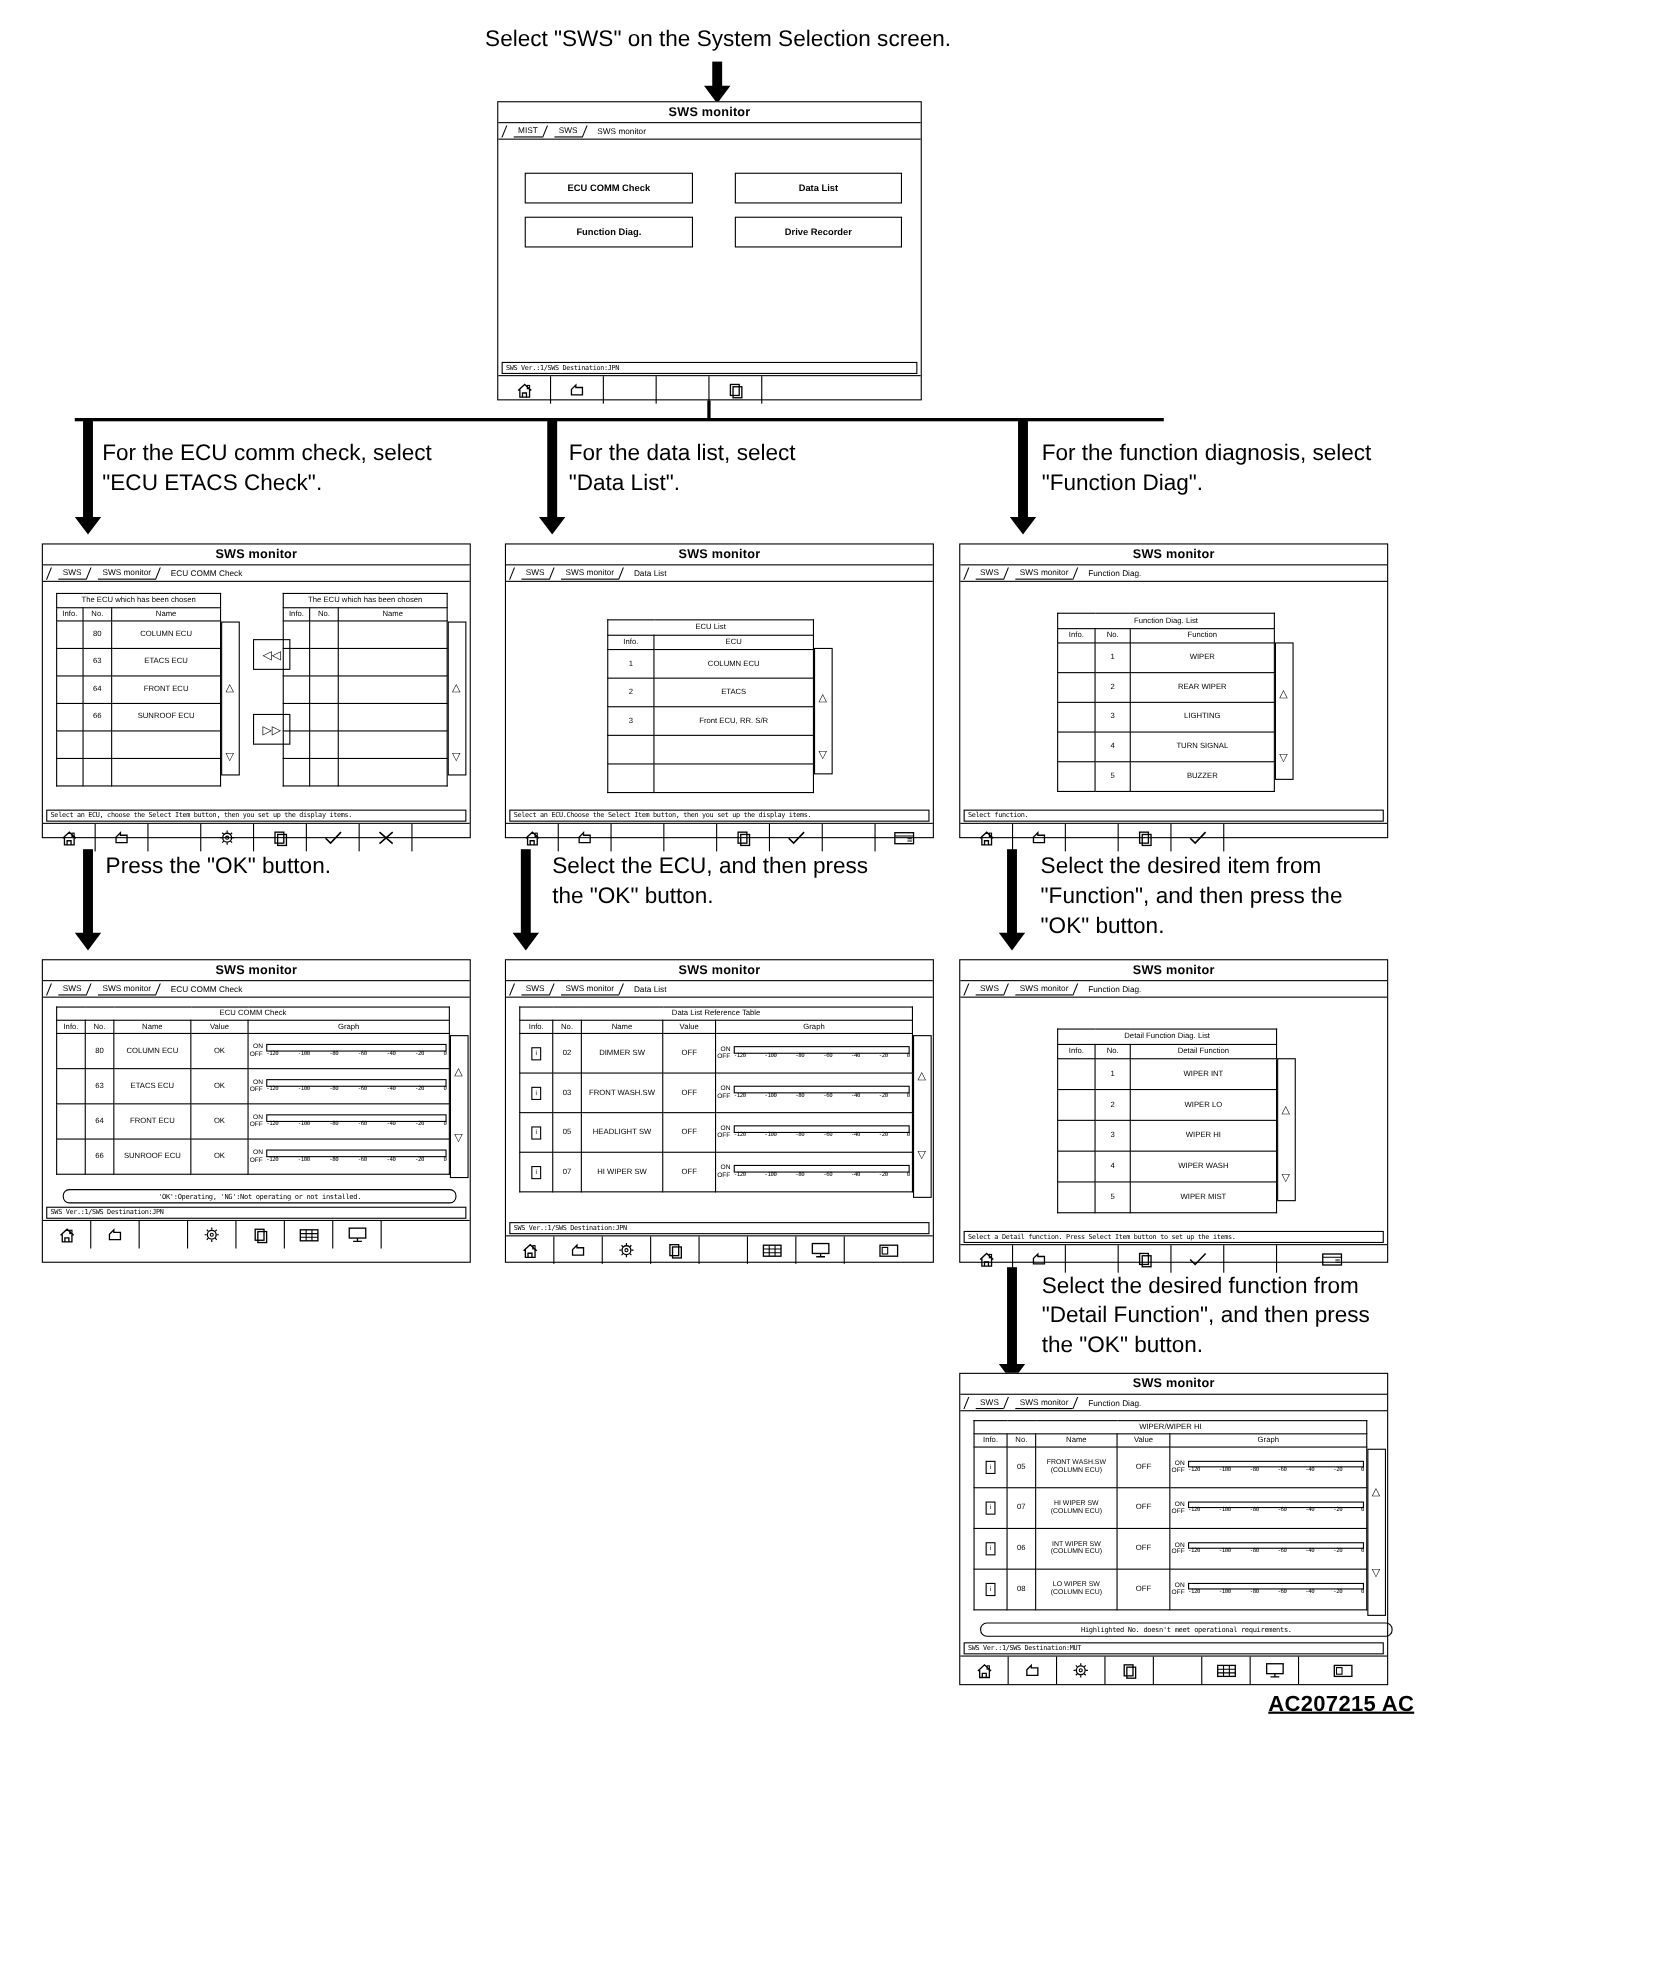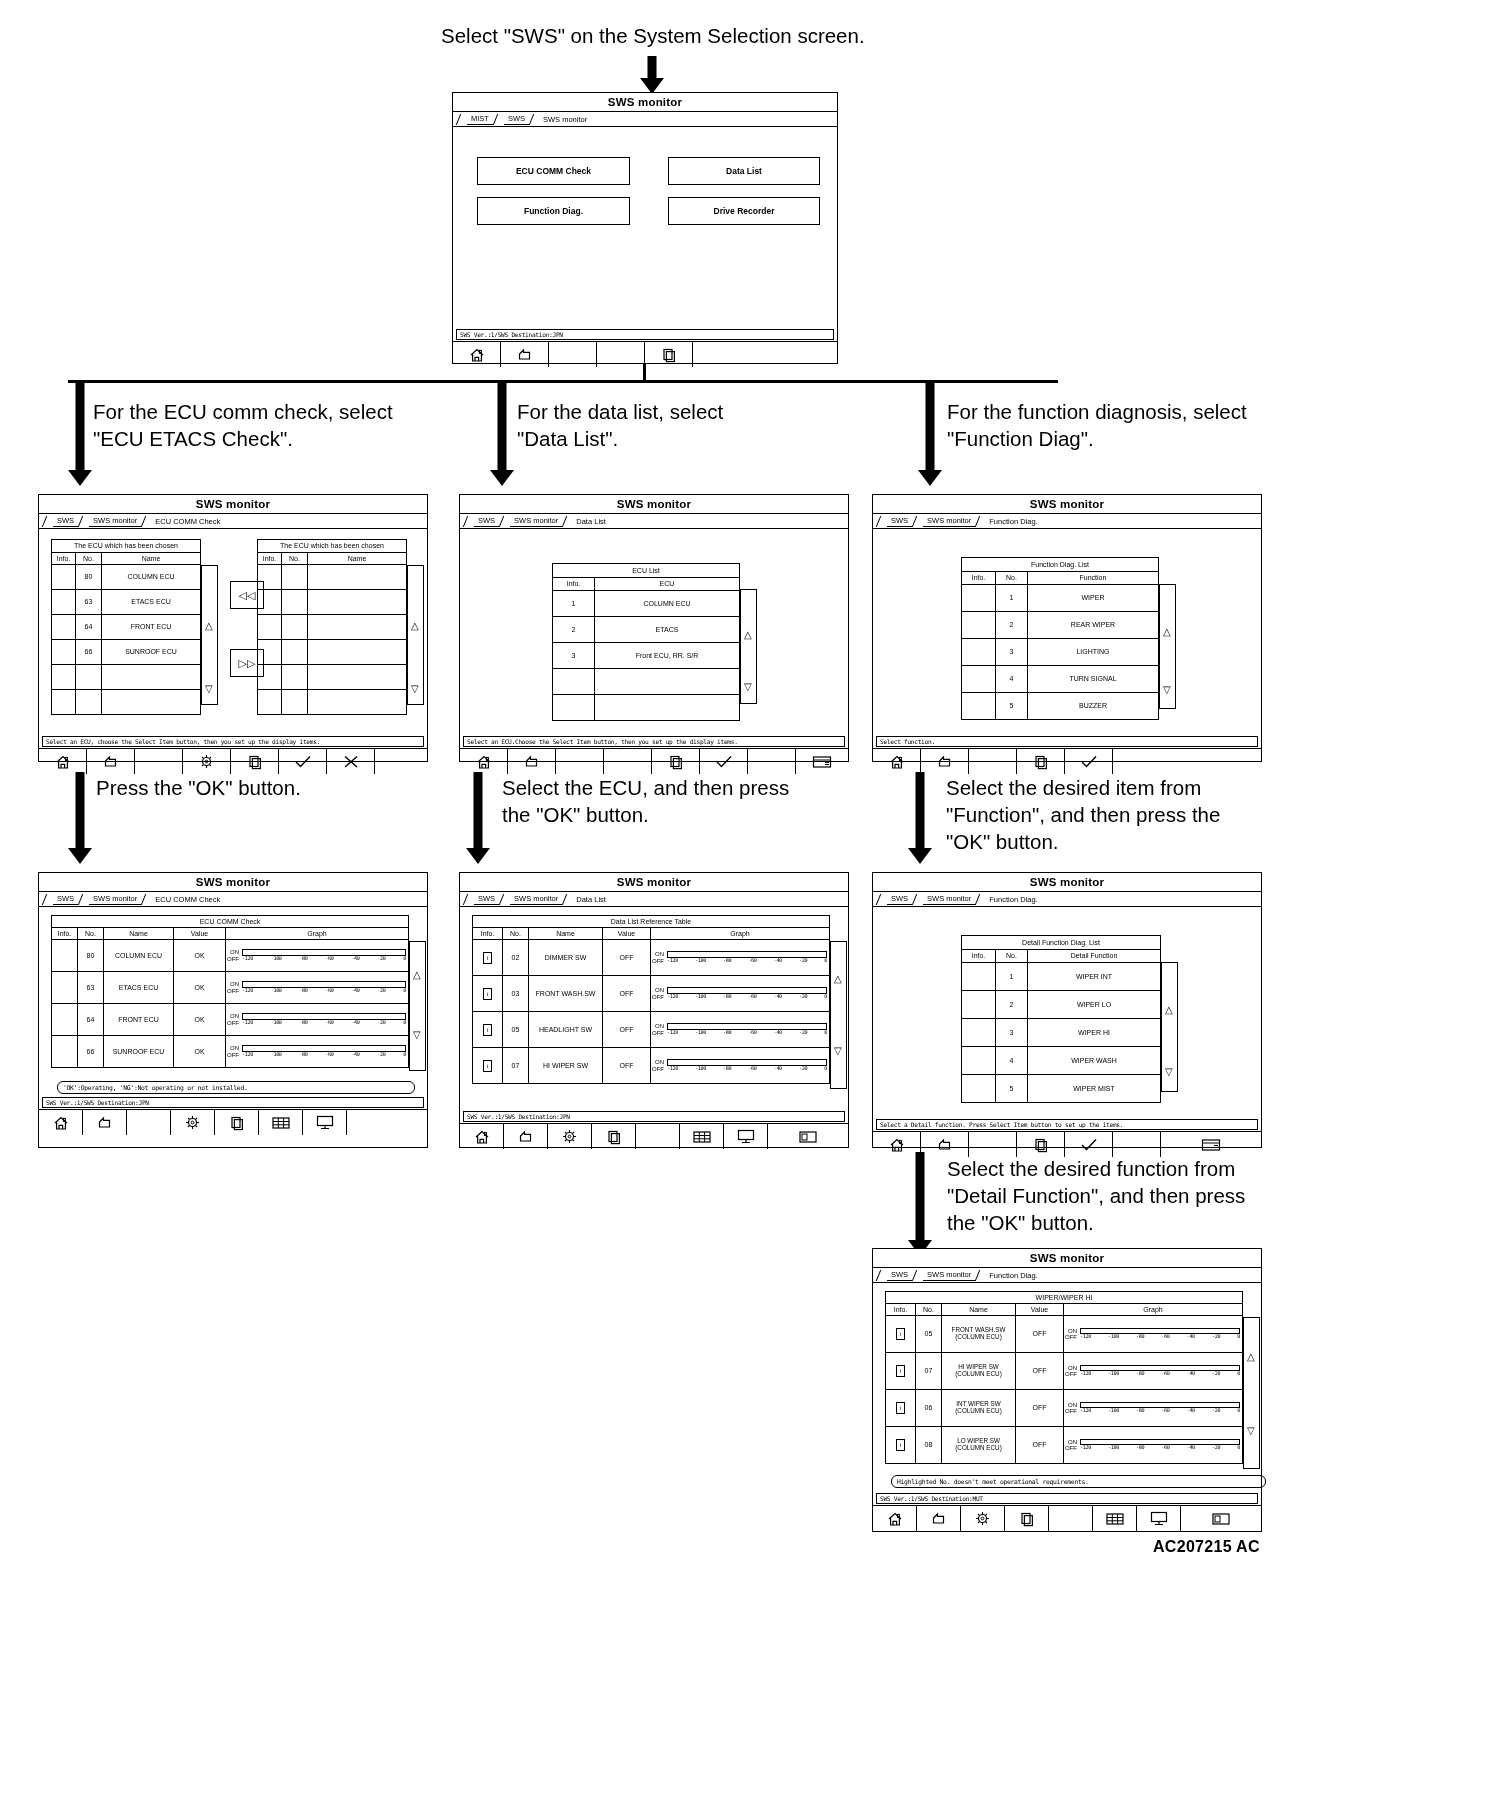--- a/index.html
+++ b/index.html
@@ -53,20 +53,21 @@
   .statusbar {
     border:1px solid #000; margin:2px 3px 1px 3px; height:11px;
     font-size:6.2px; padding:1px 3px; font-family:"DejaVu Sans Mono", monospace;
     white-space:nowrap; overflow:hidden; letter-spacing:-0.3px;
   }
   .msgbar {
     border:1px solid #000; margin:2px 6px; height:13px;
     font-size:6.4px; padding:2px 5px; font-family:"DejaVu Sans Mono", monospace;
     white-space:nowrap; overflow:hidden; letter-spacing:-0.3px;
     border-radius:6px;
+    text-align:center;
   }
 
   
   .toolbar { display:flex; border-top:1.5px solid #000; height:26px; }
   .tbtn {
     border-right:1px solid #000; display:flex; align-items:center;
     justify-content:center; position:relative;
   }
   .tbtn:last-child { border-right:none; }
   .tbtn svg { display:block; }
@@ -101,21 +102,21 @@
     position:absolute; left:0; right:2px; bottom:0; height:8px;
     display:flex; justify-content:space-between; font-size:5.2px;
     font-family:"DejaVu Sans Mono", monospace; letter-spacing:-0.4px;
   }
 
   .info-icon {
     display:inline-block; width:9px; height:12px; border:1px solid #000;
     font-size:6px; line-height:11px; text-align:center;
   }
 
-  .code { position:absolute; font-size:16px; font-weight:bold; letter-spacing:0.3px; }
+  .code { position:absolute; font-size:20px; font-weight:bold; letter-spacing:0.3px;text-decoration:underline; }
 </style>
 </head>
 <body>
 
 <div class="abs instr" style="left:441px; top:22px; white-space:pre;">Select "SWS" on the System Selection screen.</div>
 
 <div class="arrow-down" style="left:640px; top:56px; width:24px; height:38px;">
   <div class="shaft" style="top:0; width:9px; height:24px;"></div>
   <div class="head" style="top:22px;"></div>
 </div>

